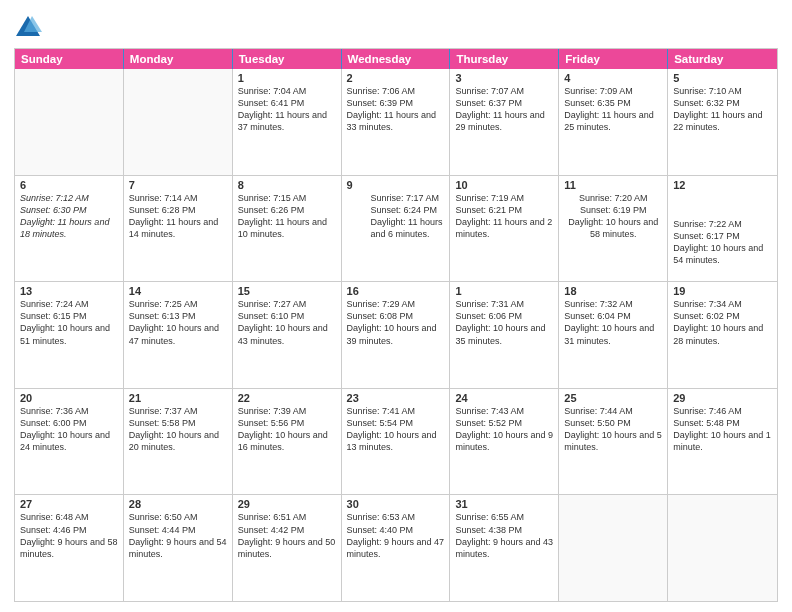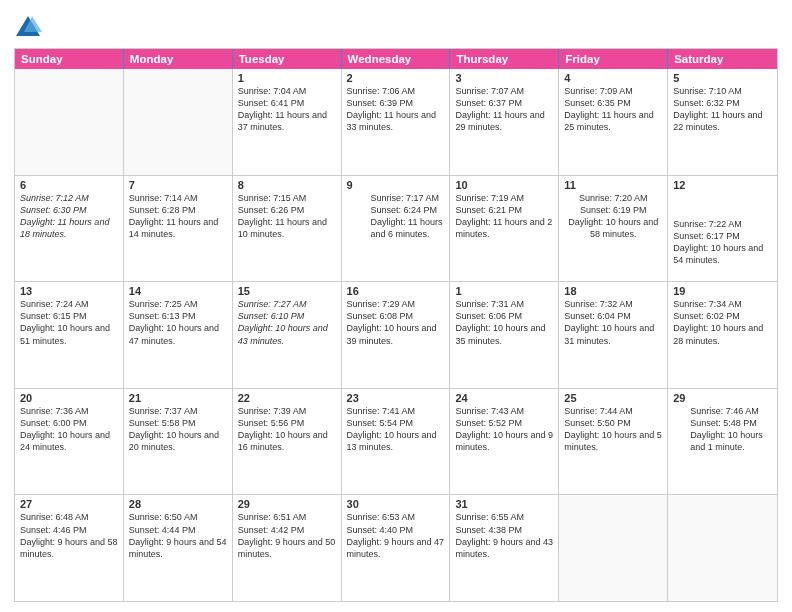--- a/index.html
+++ b/index.html
@@ -234,21 +234,21 @@
 Daylight: 10 hours and 51 minutes.</div>
           </div>
           <div class="cal-cell">
             <span class="day-num">14</span>
             <div class="day-detail" style="white-space: pre-line;">Sunrise: 7:25 AM
 Sunset: 6:13 PM
 Daylight: 10 hours and 47 minutes.</div>
           </div>
           <div class="cal-cell">
             <span class="day-num">15</span>
-            <div class="day-detail" style="white-space: pre-line; font-style: italic;">Sunrise: 7:27 AM
+            <div class="day-detail" style="white-space: pre-line;">Sunrise: 7:27 AM
 Sunset: 6:10 PM
 Daylight: 10 hours and 43 minutes.</div>
           </div>
           <div class="cal-cell">
             <span class="day-num">16</span>
             <div class="day-detail" style="white-space: pre-line;">Sunrise: 7:29 AM
 Sunset: 6:08 PM
 Daylight: 10 hours and 39 minutes.</div>
           </div>
           <div class="cal-cell">
@@ -302,21 +302,21 @@
 Daylight: 10 hours and 9 minutes.</div>
           </div>
           <div class="cal-cell">
             <span class="day-num">25</span>
             <div class="day-detail" style="white-space: pre-line;">Sunrise: 7:44 AM
 Sunset: 5:50 PM
 Daylight: 10 hours and 5 minutes.</div>
           </div>
           <div class="cal-cell">
             <span class="day-num">29</span>
-            <div class="day-detail" style="white-space: pre-line; margin-left: 17px;">Sunrise: 7:46 AM
+            <div class="day-detail" style="white-space: pre-line;">Sunrise: 7:46 AM
 Sunset: 5:48 PM
 Daylight: 10 hours and 1 minute.</div>
           </div>
         </div>
         <div class="cal-row">
           <div class="cal-cell">
             <span class="day-num">27</span>
             <div class="day-detail" style="white-space: pre-line;">Sunrise: 6:48 AM
 Sunset: 4:46 PM
 Daylight: 9 hours and 58 minutes.</div>

